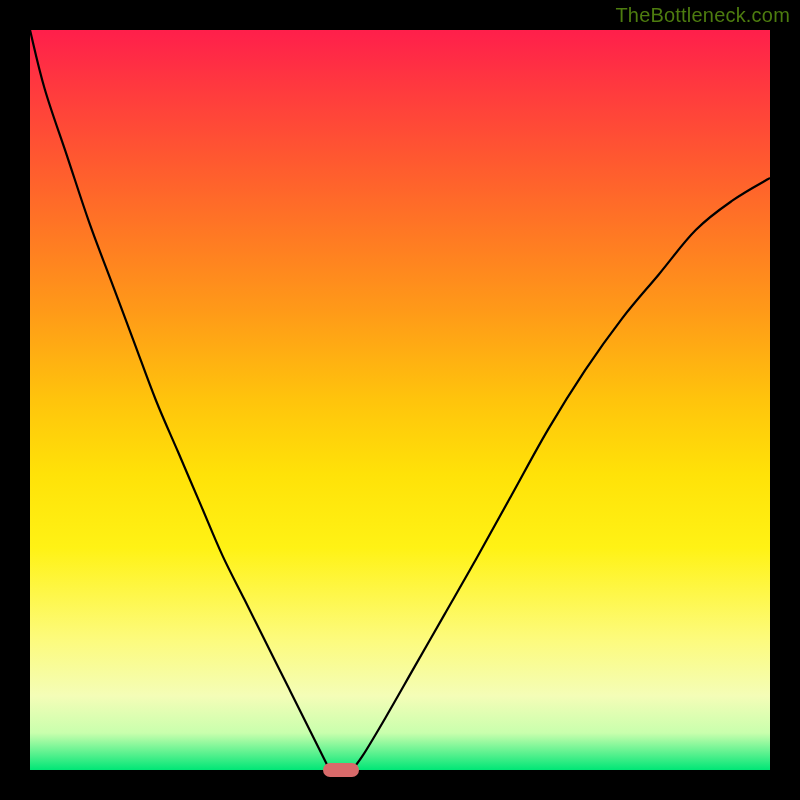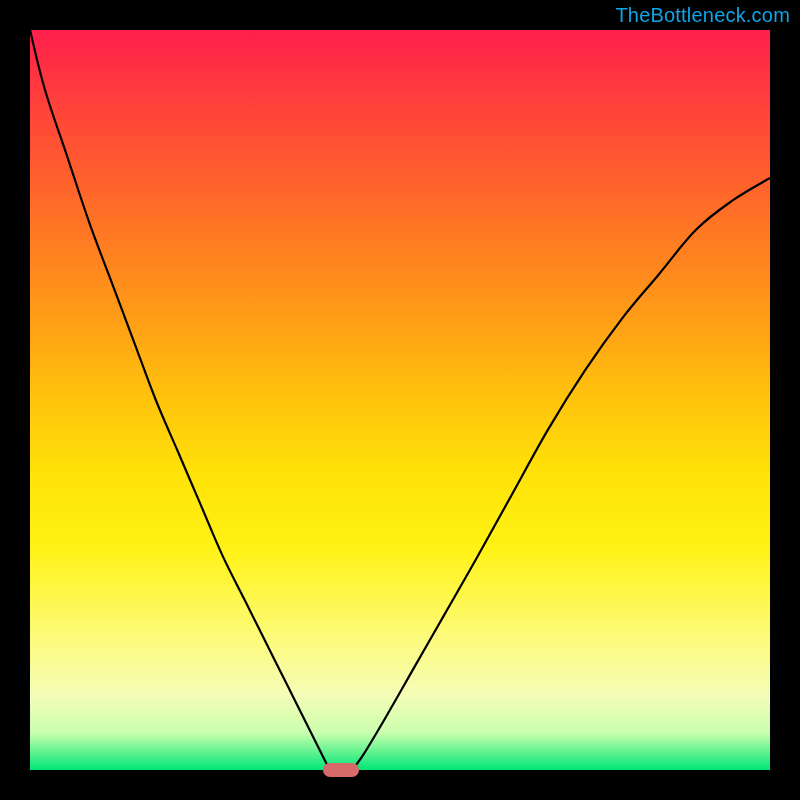--- a/index.html
+++ b/index.html
@@ -37,21 +37,21 @@
       #fdfb7a 82%,
       #f4fdb7 90%,
       #c9ffad 95%,
       #00e676 100%
     );
   }
   .watermark {
     position: absolute;
     top: 4px;
     right: 10px;
-    color: #0ea5e9;
+    color: #4d7c0f;
     font-size: 20px;
     font-weight: 500;
     letter-spacing: 0.2px;
     user-select: none;
     text-align: right;
   }
   svg.curve {
     position: absolute;
     left: 0;
     top: 0;

